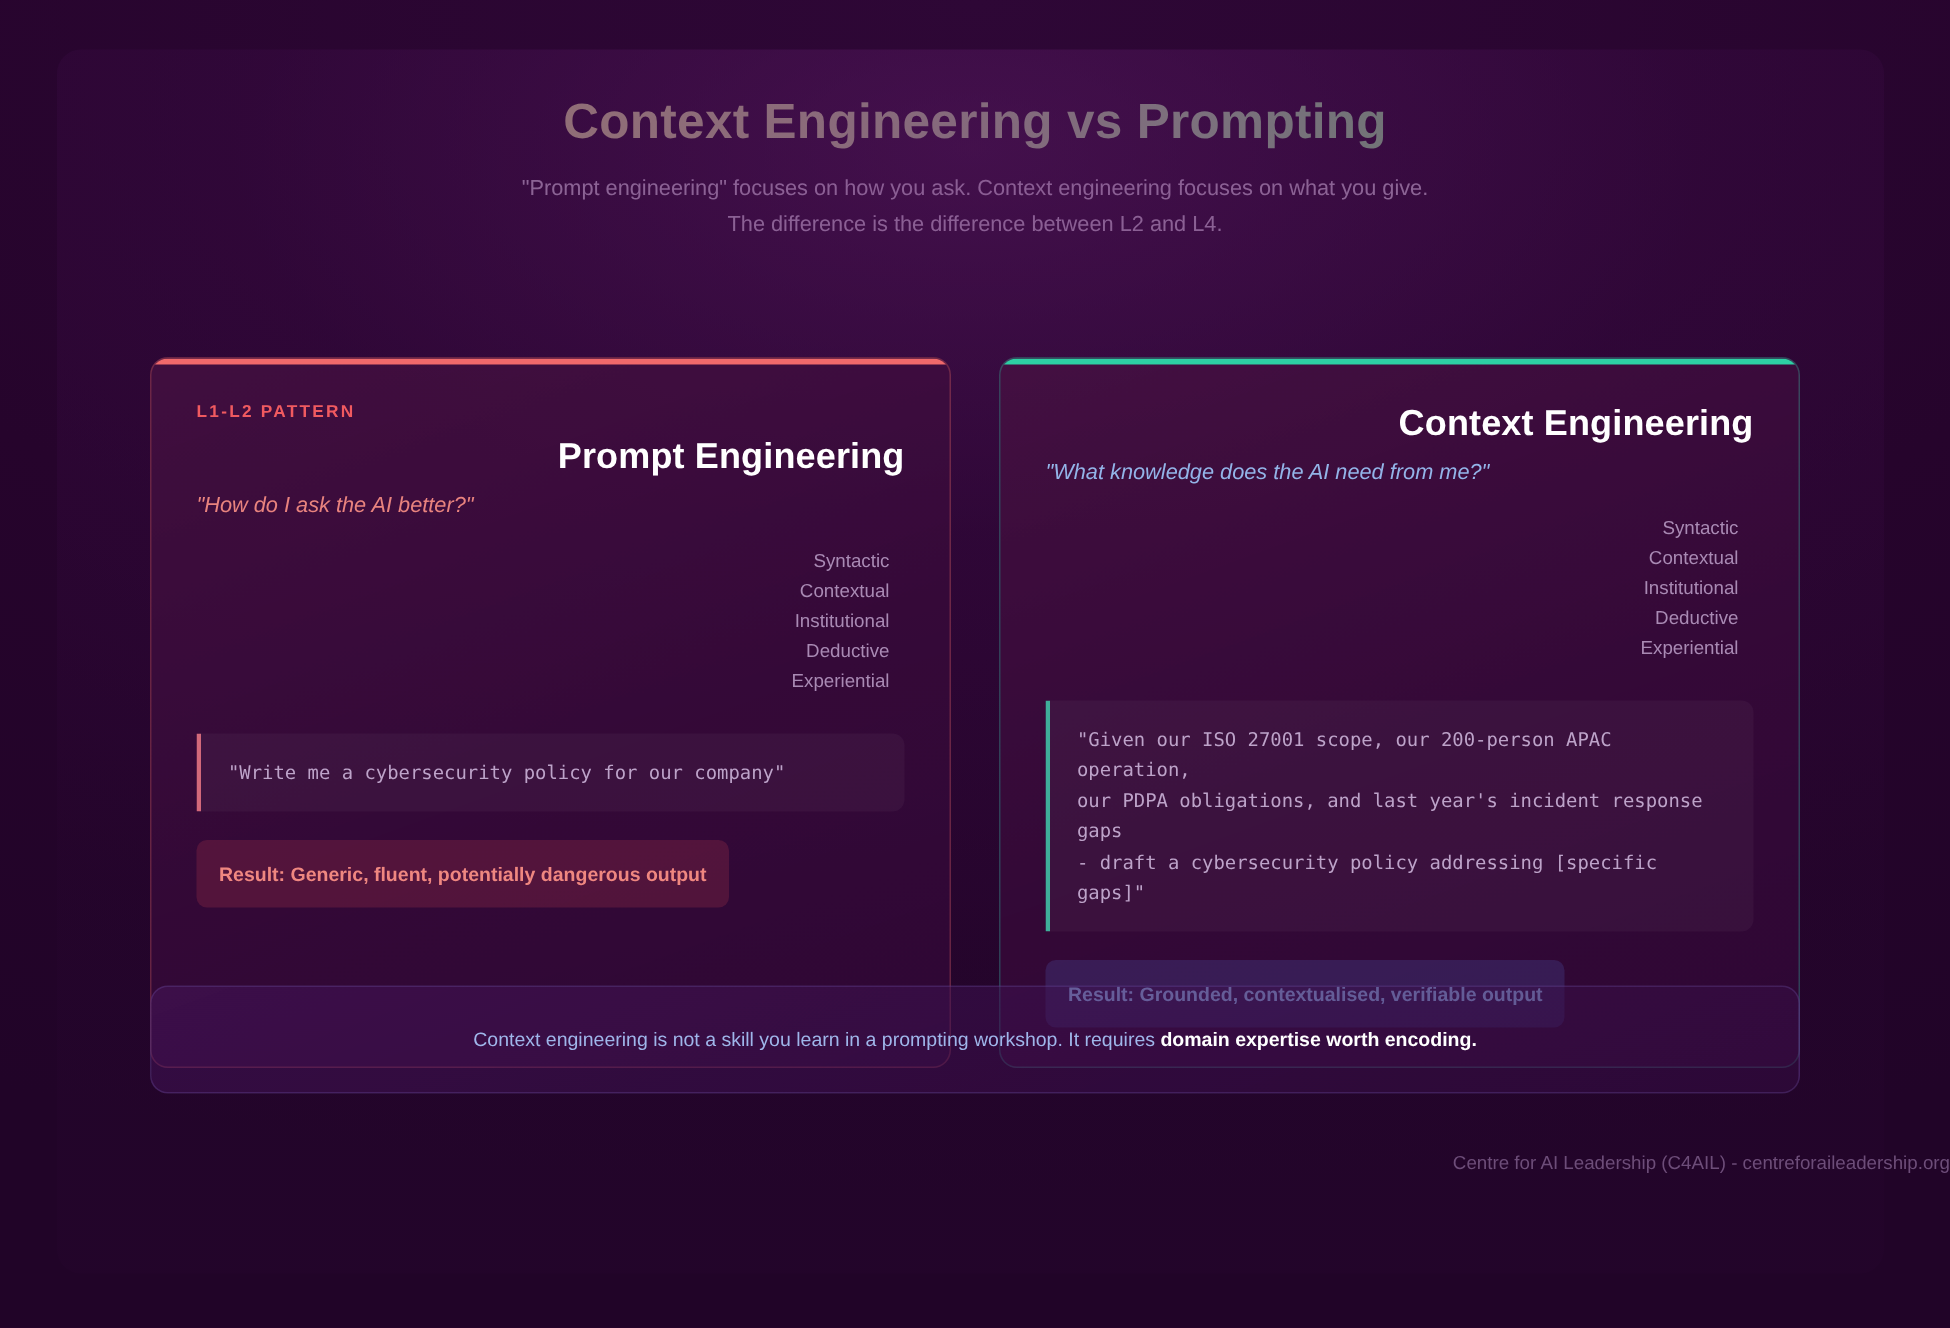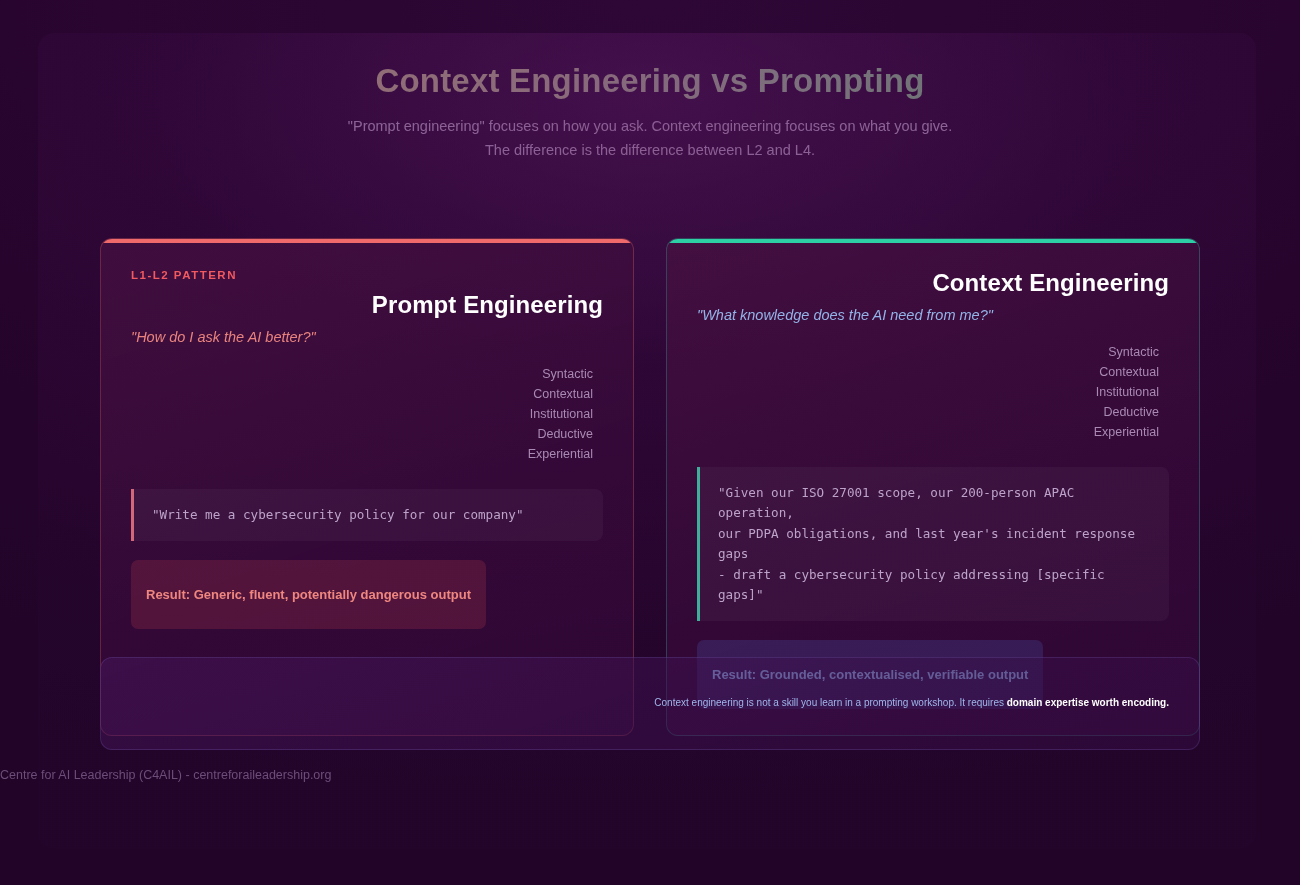--- a/index.html
+++ b/index.html
@@ -176,21 +176,21 @@
   .card.right .quote {
     border-left-color: #3fae9a;
     background: rgba(255,255,255,0.040);
     color: #bda3c9;
   }
 
   
   .result {
     display: inline-block;
     margin-top: 19px;
-    padding: 27px 15px;
+    padding: 15px 15px;
     border-radius: 7px;
     font-size: 13px;
     font-weight: bold;
   }
   .card.left .result {
     background: rgba(190,62,78,0.23);
     color: #ef8780;
   }
   .card.right .result {
     background: rgba(80,96,190,0.23);
@@ -199,34 +199,34 @@
 
   
   .callout {
     position: absolute;
     left: 100px;
     top: 657px;
     width: 1100px;
     border: 1px solid rgba(140,120,220,0.20);
     border-radius: 12px;
     background: linear-gradient(160deg, rgba(70,22,92,0.50) 0%, rgba(52,12,66,0.55) 100%);
-    padding: 37px 30px;
-    text-align: right;
-    font-size: 10px;
+    padding: 24px 30px;
+    text-align: center;
+    font-size: 13px;
     line-height: 1.67;
     color: #9fb6ea;
   }
   .callout b { color: #ffffff; font-weight: bold; }
 
   .attribution {
     position: absolute;
     left: 0;
     top: 768px;
     width: 1300px;
-    text-align: left;
+    text-align: right;
     font-size: 12.5px;
     color: #6d4d79;
   }
 </style>
 </head>
 <body>
 
 <div class="stage">
   <div class="panel"></div>
 

